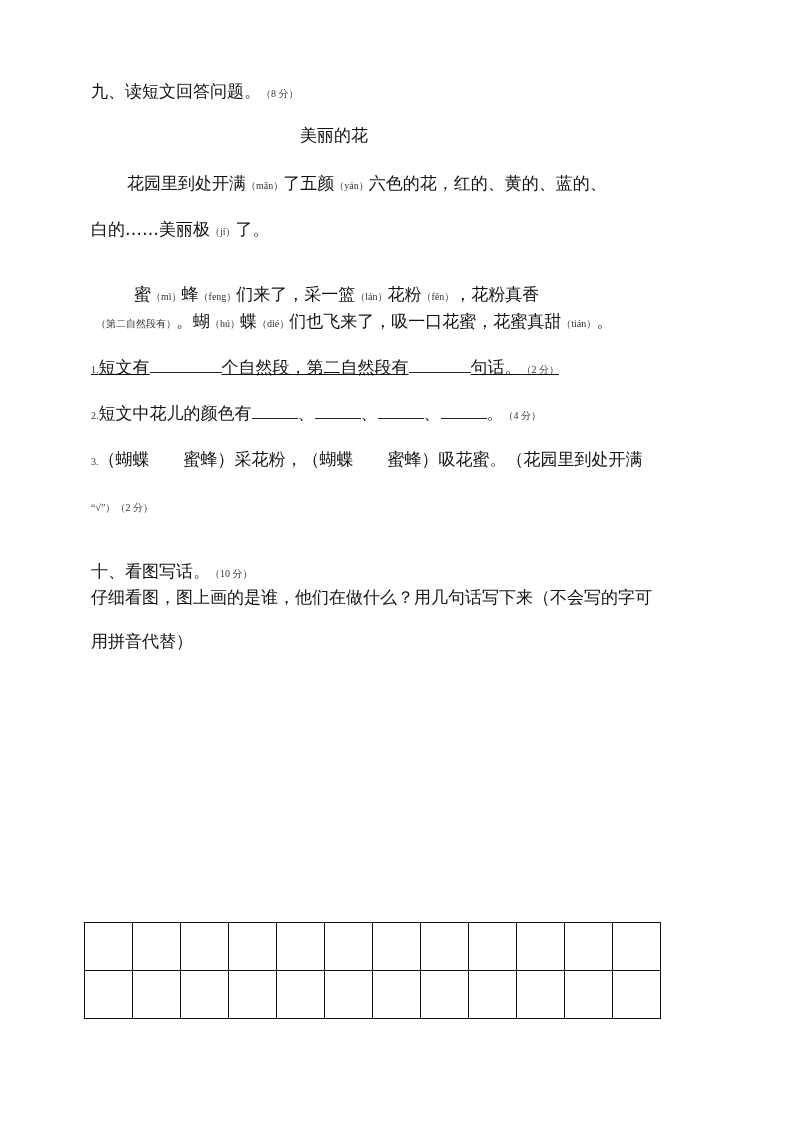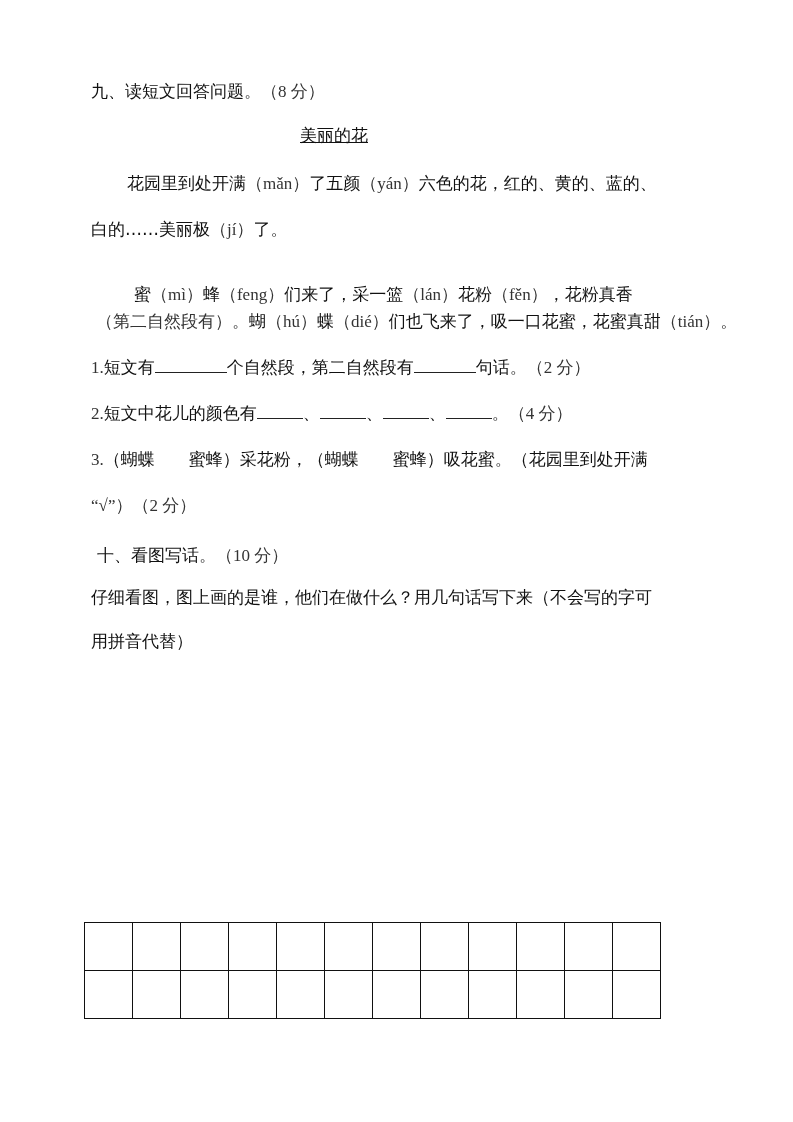--- a/index.html
+++ b/index.html
@@ -7,23 +7,23 @@
     width: 793px; height: 1122px; position: relative; overflow: hidden;
     font-family: "DejaVu Sans", "Liberation Sans", sans-serif;
     color: #111111;
   }
   .line {
     position: absolute; left: 91px; white-space: nowrap;
     font-size: 17px; line-height: 22px;
   }
   .py, .num {
     font-family: "Liberation Serif", "DejaVu Serif", serif;
-    font-size: 17px; color: #333;
+    font-size: 10px; color: #333;
   }
-  .title { position: absolute; top: 124px; left: 0; width: 668px; text-align: center; font-size: 17px; line-height: 22px; text-decoration: underline; }
+  .title { position: absolute; top: 124px; left: 0; width: 668px; text-align: center; font-size: 17px; line-height: 22px; }
   .blank { display: inline-block; border-bottom: 1px solid #222; height: 16px; vertical-align: baseline; }
   .indent { padding-left: 36px; }
   .grid {
     position: absolute; left: 84px; top: 922px;
     border-collapse: collapse;
   }
   .grid td {
     width: 47px; height: 47px; border: 1.5px solid #111; padding: 0;
   }
 </style>
@@ -43,36 +43,36 @@
   <span>白的……美丽极</span><span class="py">（jí）</span><span>了。</span>
 </div>
 
 <div class="line" style="top:264px; left:134px;margin-top:19px;">
   <span>蜜</span><span class="py">（mì）</span><span>蜂</span><span class="py">（feng）</span><span>们来了，采一篮</span><span class="py">（lán）</span><span>花粉</span><span class="py">（fěn）</span><span>，花粉真香</span>
 </div>
 <div class="line" style="top:310px; left:96px;">
   <span class="py">（第二自然段有）</span><span>。蝴</span><span class="py">（hú）</span><span>蝶</span><span class="py">（dié）</span><span>们也飞来了，吸一口花蜜，花蜜真甜</span><span class="py">（tián）</span><span>。</span>
 </div>
 
-<div class="line" style="top:356px;">
+<div class="line" style="top:356px;text-decoration:underline;">
   <span class="num">1.</span><span>短文有</span><span class="blank" style="width:72px;"></span><span>个自然段，第二自然段有</span><span class="blank" style="width:62px;"></span><span>句话。</span><span class="num">（2 分）</span>
 </div>
 
 <div class="line" style="top:402px;">
   <span class="num">2.</span><span>短文中花儿的颜色有</span><span class="blank" style="width:46px;"></span><span>、</span><span class="blank" style="width:46px;"></span><span>、</span><span class="blank" style="width:46px;"></span><span>、</span><span class="blank" style="width:46px;"></span><span>。</span><span class="num">（4 分）</span>
 </div>
 
 <div class="line" style="top:448px;">
   <span class="num">3.</span><span>（蝴蝶　　蜜蜂）采花粉，（蝴蝶　　蜜蜂）吸花蜜。（花园里到处开满</span>
 </div>
 <div class="line" style="top:494px;">
   <span class="num">“√”）</span><span class="num">（2 分）</span>
 </div>
 
-<div class="line" style="top:544px;margin-left:6px;">
+<div class="line" style="top:560px;">
   <span>十、看图写话。</span><span class="num">（10 分）</span>
 </div>
 <div class="line" style="top:586px;text-align:center;">仔细看图，图上画的是谁，他们在做什么？用几句话写下来（不会写的字可</div>
 <div class="line" style="top:632px;font-family:Liberation Mono, monospace;">用拼音代替）</div>
 
 <table class="grid">
   <tbody id="grid-body">
       <tr>
         <td></td>
         <td></td>

